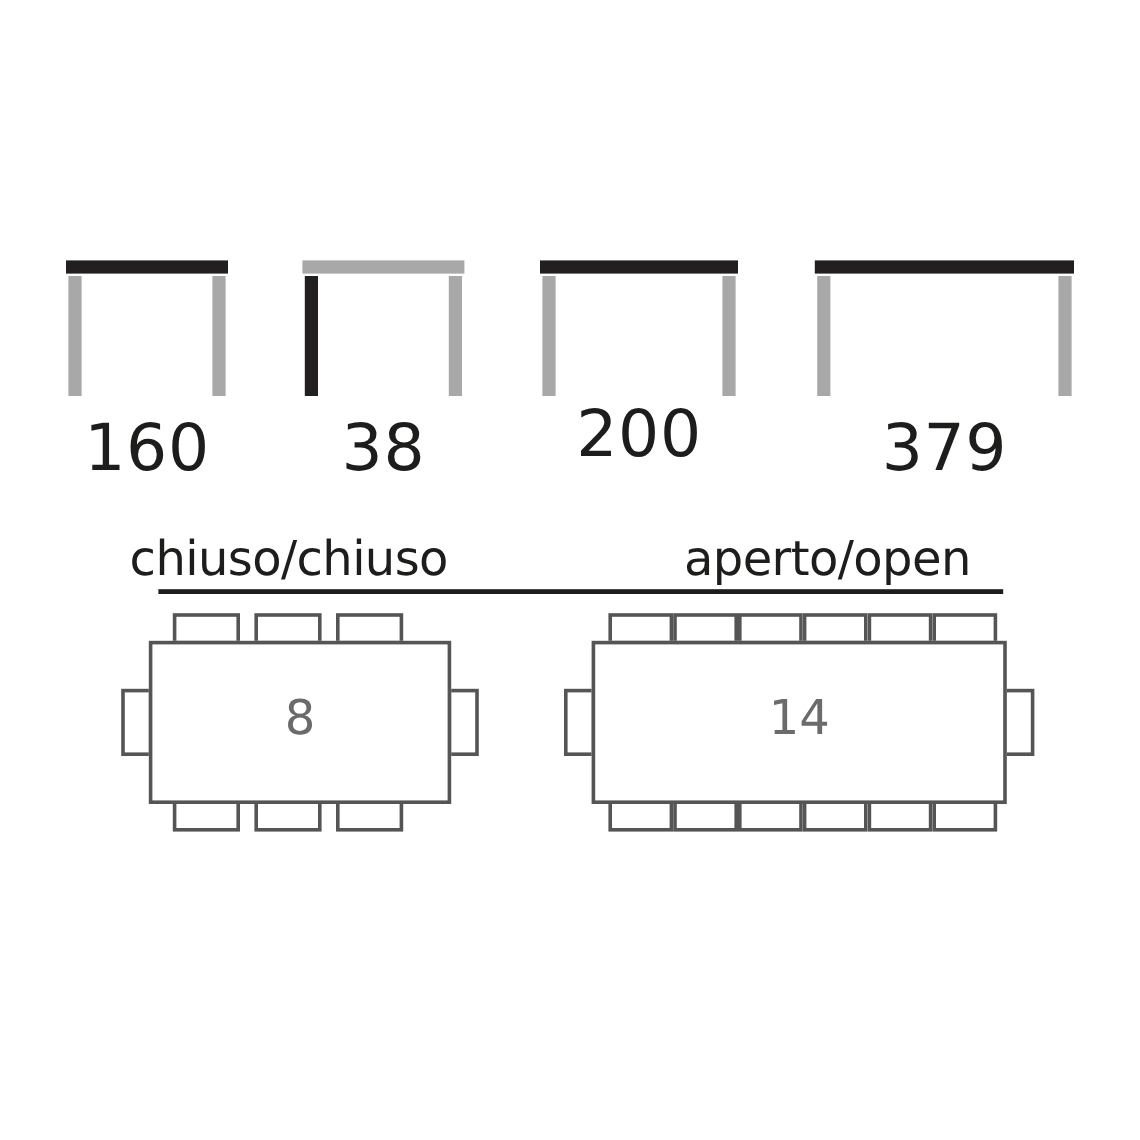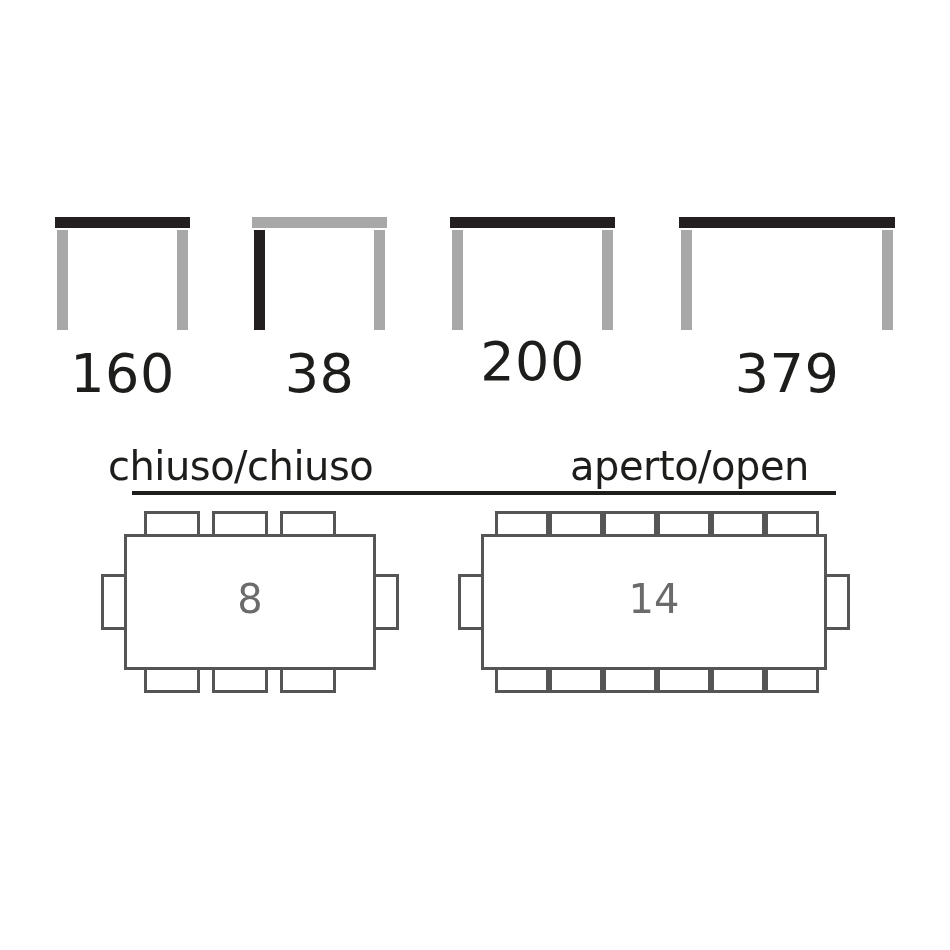--- a/index.html
+++ b/index.html
@@ -138,21 +138,21 @@
         <div class="chair" style="left: 212px; top: 511px; width: 56px; height: 26px;"></div>
         <div class="chair" style="left: 280px; top: 511px; width: 56px; height: 26px;"></div>
         <div class="chair" style="left: 144px; top: 667px; width: 56px; height: 26px;"></div>
         <div class="chair" style="left: 212px; top: 667px; width: 56px; height: 26px;"></div>
         <div class="chair" style="left: 280px; top: 667px; width: 56px; height: 26px;"></div>
         <div class="chair" style="left: 101px; top: 574px; width: 26px; height: 56px;"></div>
         <div class="chair" style="left: 373px; top: 574px; width: 26px; height: 56px;"></div>
         <div class="tabletop" style="left: 124px; top: 534px; width: 252px; height: 136px;"></div>
         <div class="seat-count" style="left: 124px; top: 576px; width: 252px;">8</div>
       </div>
-      <div class="plan" style="left: 0px; top: 0px; width: 764px; height: 950px; border-radius: 27px;">
+      <div class="plan" style="left: 12px; top: 0px; width: 764px; height: 950px; border-radius: 27px;">
         <div class="chair" style="left: 495px; top: 511px; width: 54px; height: 26px;"></div>
         <div class="chair" style="left: 549px; top: 511px; width: 54px; height: 26px;"></div>
         <div class="chair" style="left: 603px; top: 511px; width: 54px; height: 26px;"></div>
         <div class="chair" style="left: 657px; top: 511px; width: 54px; height: 26px;"></div>
         <div class="chair" style="left: 711px; top: 511px; width: 54px; height: 26px;"></div>
         <div class="chair" style="left: 765px; top: 511px; width: 54px; height: 26px;"></div>
         <div class="chair" style="left: 495px; top: 667px; width: 54px; height: 26px;"></div>
         <div class="chair" style="left: 549px; top: 667px; width: 54px; height: 26px;"></div>
         <div class="chair" style="left: 603px; top: 667px; width: 54px; height: 26px;"></div>
         <div class="chair" style="left: 657px; top: 667px; width: 54px; height: 26px;"></div>

